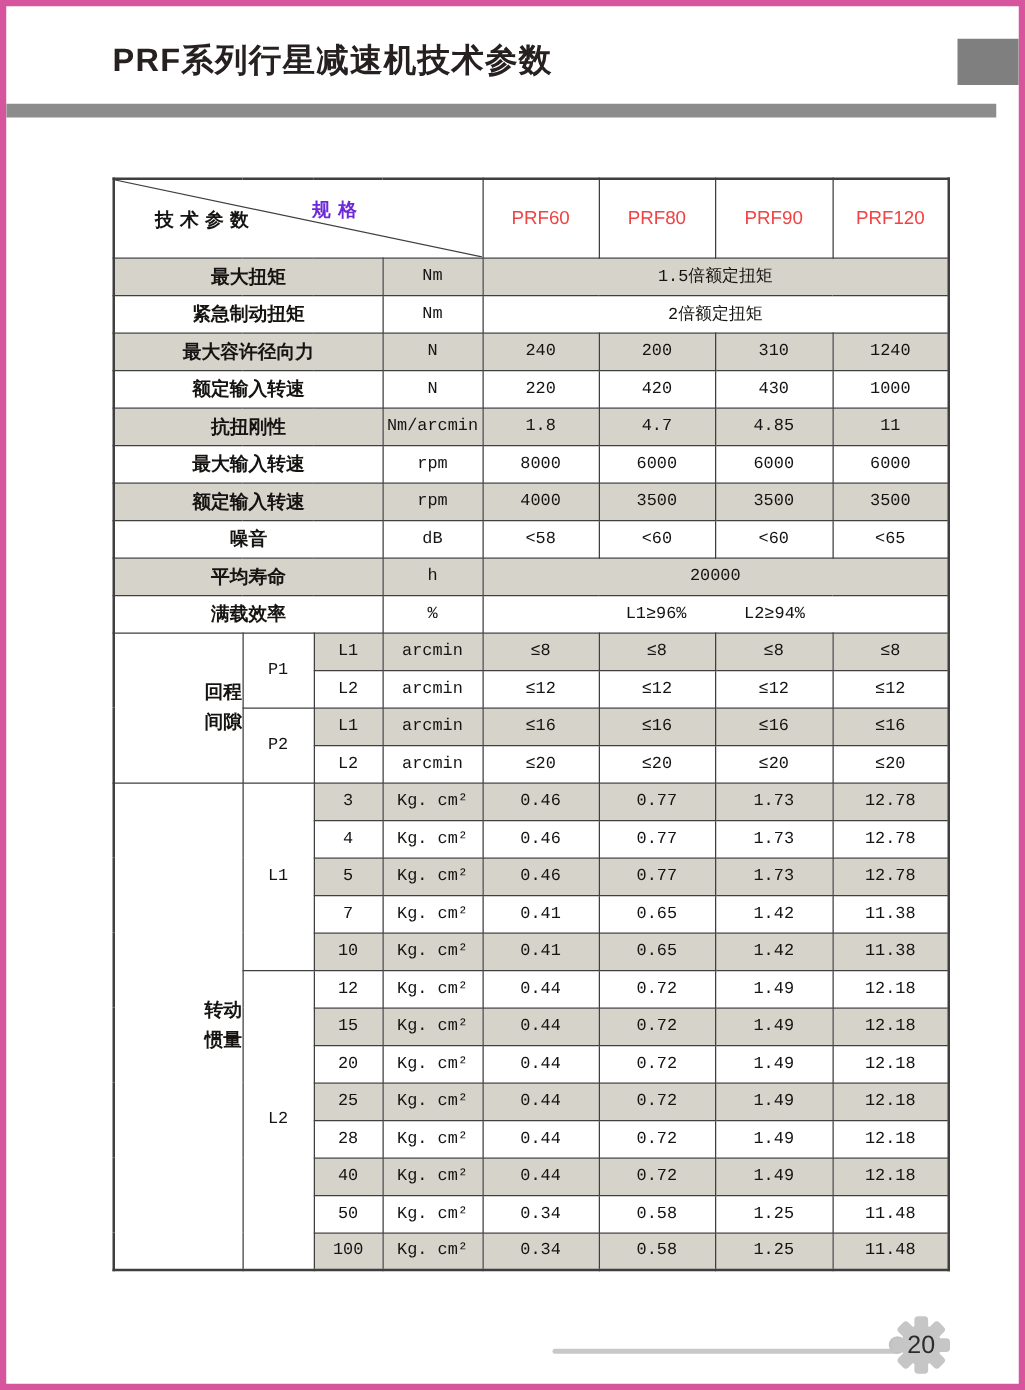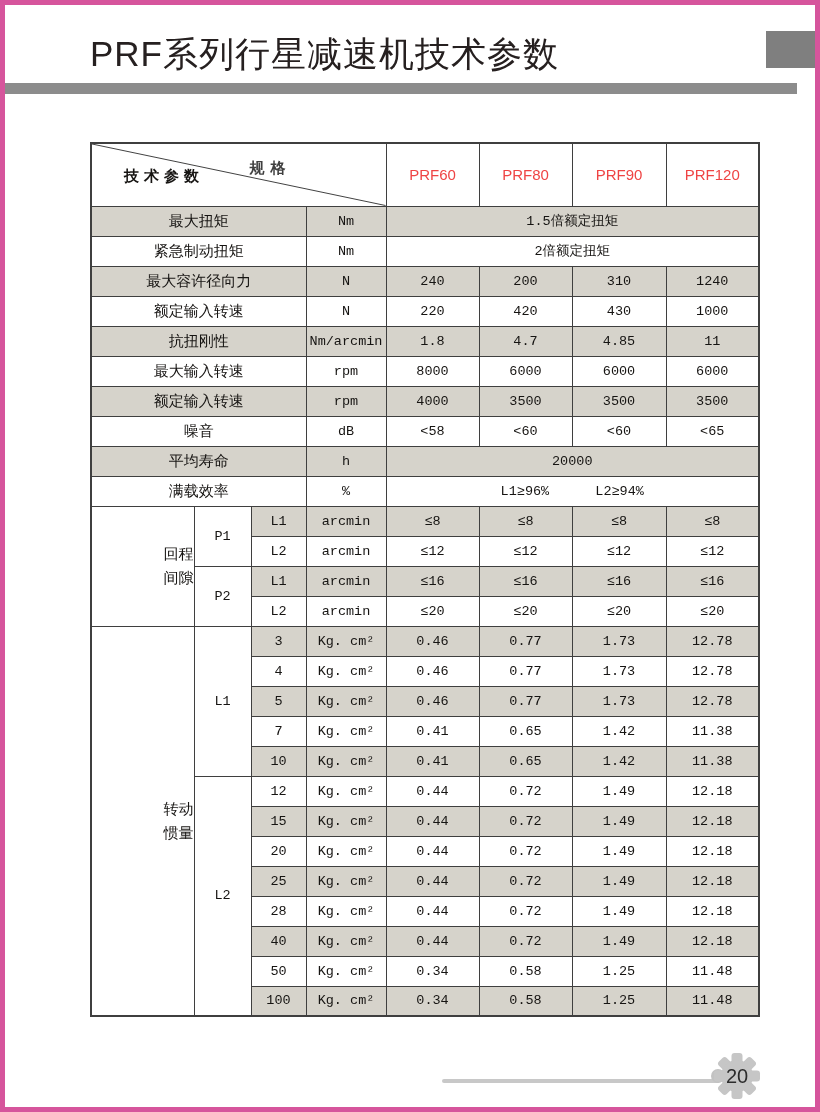--- a/index.html
+++ b/index.html
@@ -1,39 +1,39 @@
 <!DOCTYPE html>
 <html><head>
 <meta charset="utf-8">
 <style>
   html,body{margin:0;padding:0;}
   body{width:820px;height:1112px;background:#fff;font-family:"Liberation Sans",sans-serif;}
   .page{position:relative;width:820px;height:1112px;box-sizing:border-box;
         border:5px solid #d6559c;background:#fff;overflow:hidden;}
-  .title{position:absolute;left:85px;top:26px;font-size:35px;font-weight:normal;
+  .title{position:absolute;left:85px;top:26px;font-size:26px;font-weight:bold;
          color:#262020;letter-spacing:1px;white-space:nowrap;}
   .title-bar{position:absolute;left:0;top:78px;width:792px;height:11px;background:#8c8c8c;}
   .corner-block{position:absolute;left:761px;top:26px;width:49px;height:37px;background:#7f7f7f;}
 
   table.spec{position:absolute;left:85px;top:137px;border-collapse:collapse;table-layout:fixed;
              width:668px;border:2px solid #3f3f3f;}
   table.spec td, table.spec th{border:1px solid #3f3f3f;padding:0;text-align:center;
              vertical-align:middle;overflow:hidden;}
   tr.hdr{height:63px;}
   tr.r{height:30px;}
   .g{background:#d6d3cb;}
-  .lbl,.grp{font-size:15px;font-weight:400;color:#161412;}
+  .lbl,.grp{font-size:15px;font-weight:700;color:#161412;}
   .model{font-size:15px;font-weight:normal;color:#ef4444;font-family:"Liberation Sans",sans-serif;}
   .unit,.val,.sub,.ratio{font-family:"Liberation Mono",monospace;font-size:13.5px;
          font-weight:normal;color:#161412;}
   .grp div{line-height:24px;text-align:right;}
   .corner-cell{position:relative;}
   .corner-cell svg{position:absolute;left:0;top:0;width:100%;height:100%;}
   .corner-top{position:absolute;top:15px;right:94px;font-size:15px;font-weight:600;
-              letter-spacing:6px;color:#404040;}
+              letter-spacing:6px;color:#6d28d9;}
   .corner-bottom{position:absolute;bottom:20px;left:32px;font-size:15px;font-weight:600;
               letter-spacing:5px;color:#161412;}
   .eff-gap{margin-left:38px;}
 
   .footer-line{position:absolute;left:437px;top:1074px;width:278px;height:4px;
                background:#c8c8c8;border-radius:2px;}
   .footer-dot{position:absolute;left:706px;top:1064px;width:14px;height:14px;
               border-radius:50%;background:#c2c2c2;}
   .gear-badge{position:absolute;left:708px;top:1047px;width:48px;height:48px;}
   .gear-badge svg{position:absolute;left:0;top:0;}

